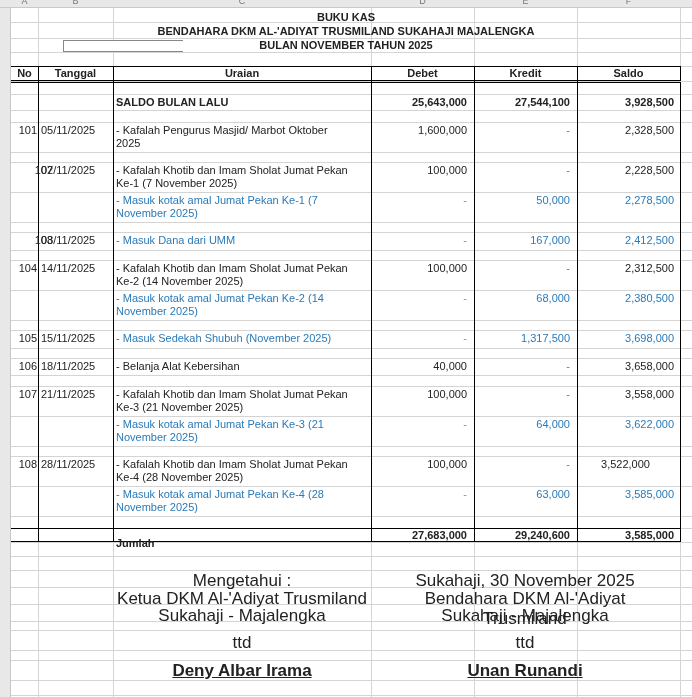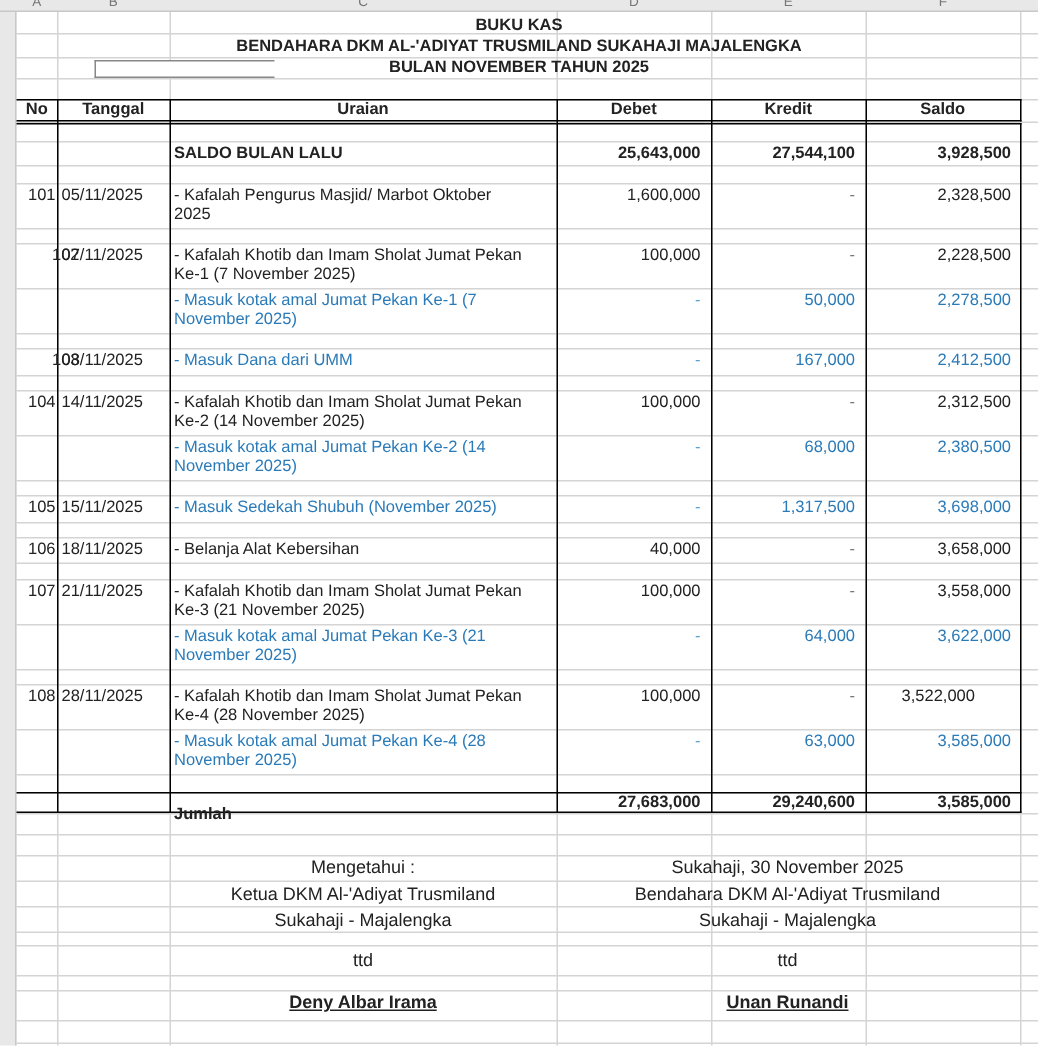--- a/index.html
+++ b/index.html
@@ -12,21 +12,21 @@
   .cell { position: absolute; white-space: nowrap; line-height: 13px; }
   .c { text-align: center; }
   .r { text-align: right; }
   .b { font-weight: bold; }
   .blue { color: #2a7ab8; }
   .dash { color: #777; }
   .blue.dash { color: #5aa0d0; }
   .bline { position: absolute; background: #000; }
   .title { position: absolute; left: 11px; width: 670px; text-align: center; font-weight: bold; font-size: 11px; }
   .ttl-input { position: absolute; left: 63px; top: 40px; width: 120px; height: 12px; border: 1px solid #888; border-right: none; background: #fff; }
-  .sig { position: absolute; text-align: center; font-size: 12px; }
+  .sig { position: absolute; text-align: center; font-size: 17px; }
   .u { text-decoration: underline; font-weight: bold; }
 </style>
 </head>
 <body>
 
 <div class="colhdr">
   <span style="left:11px;width:27px;">A</span>
   <span style="left:38px;width:75px;">B</span>
   <span style="left:113px;width:258px;">C</span>
   <span style="left:371px;width:103px;">D</span>

